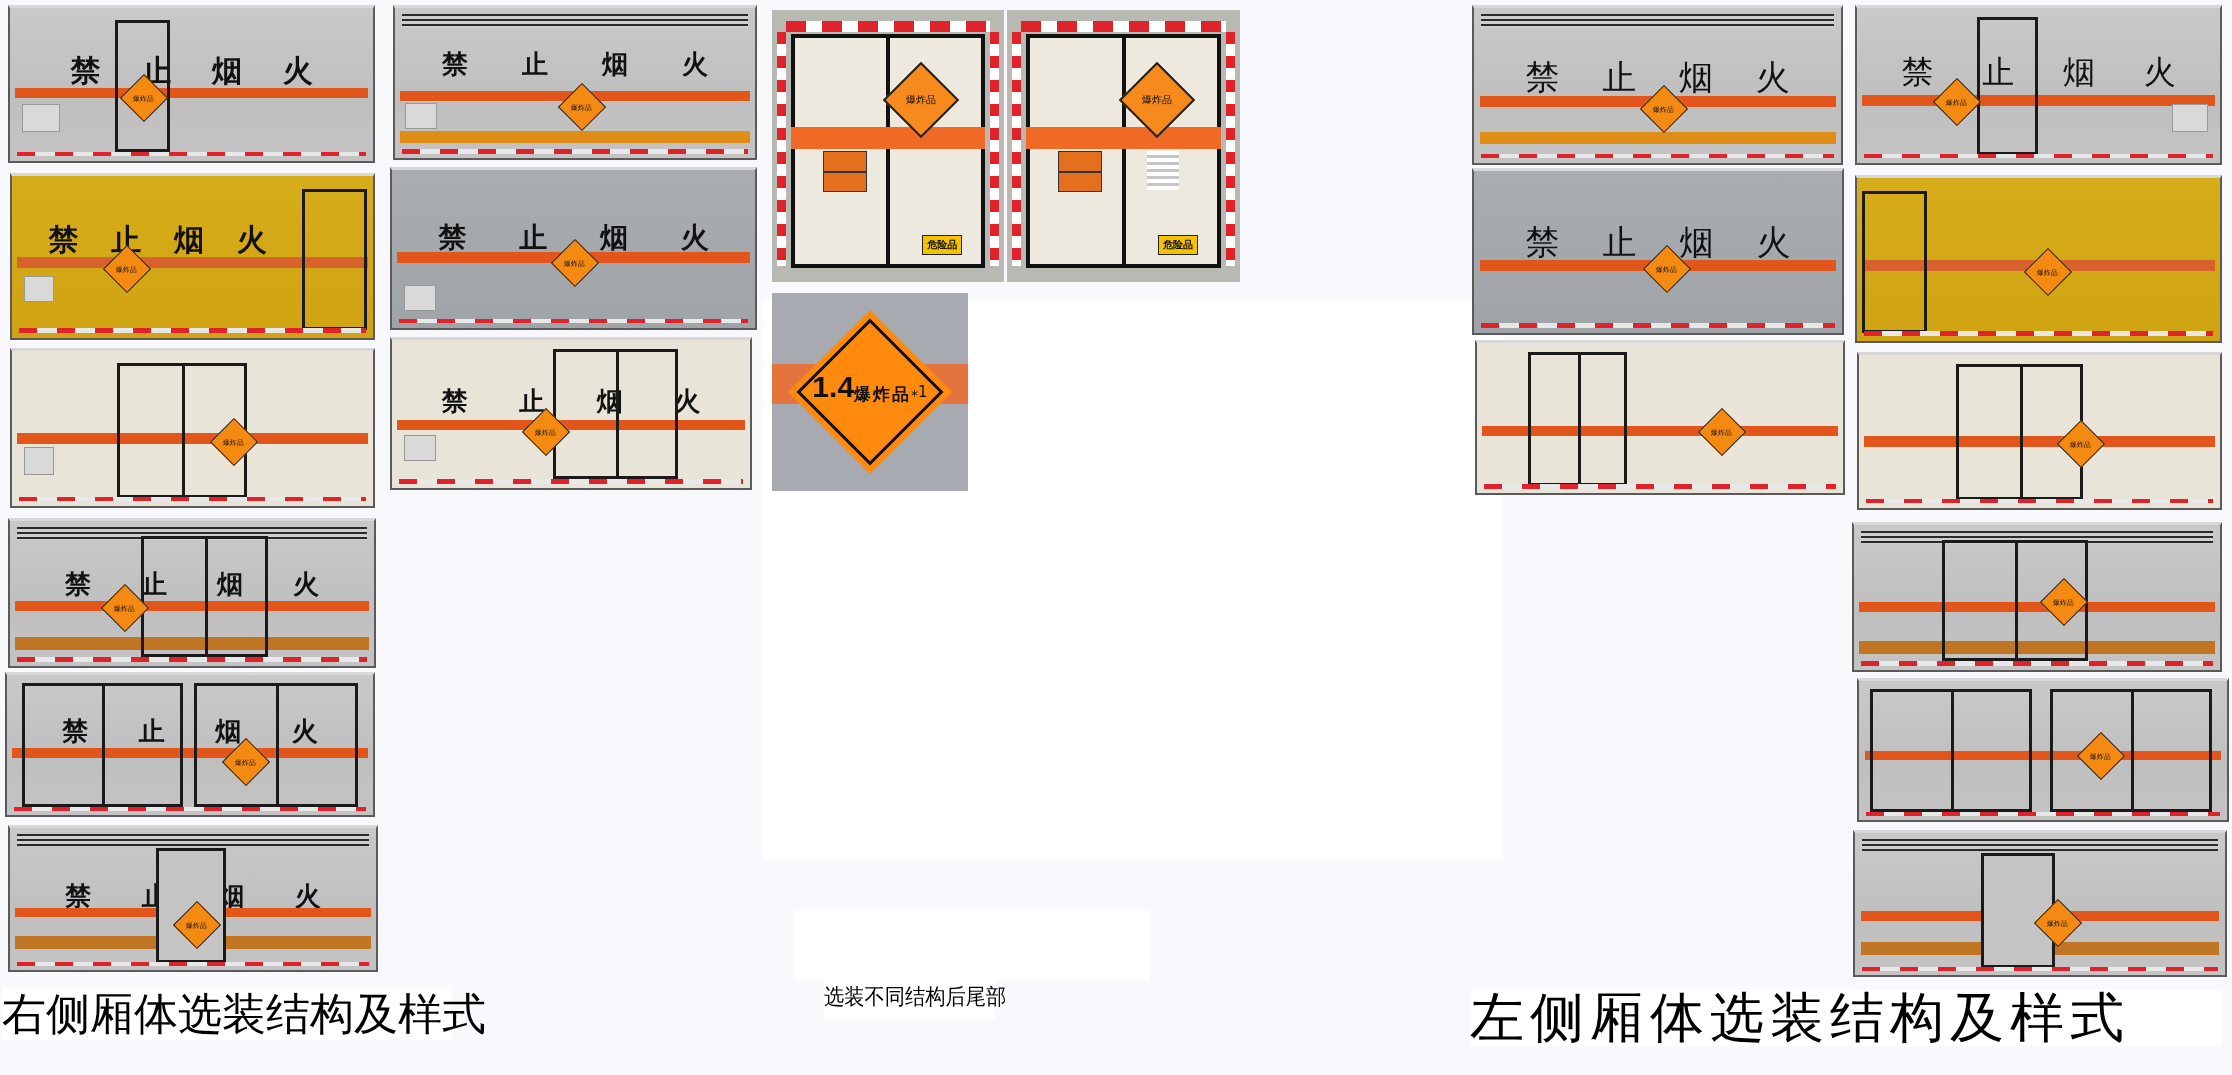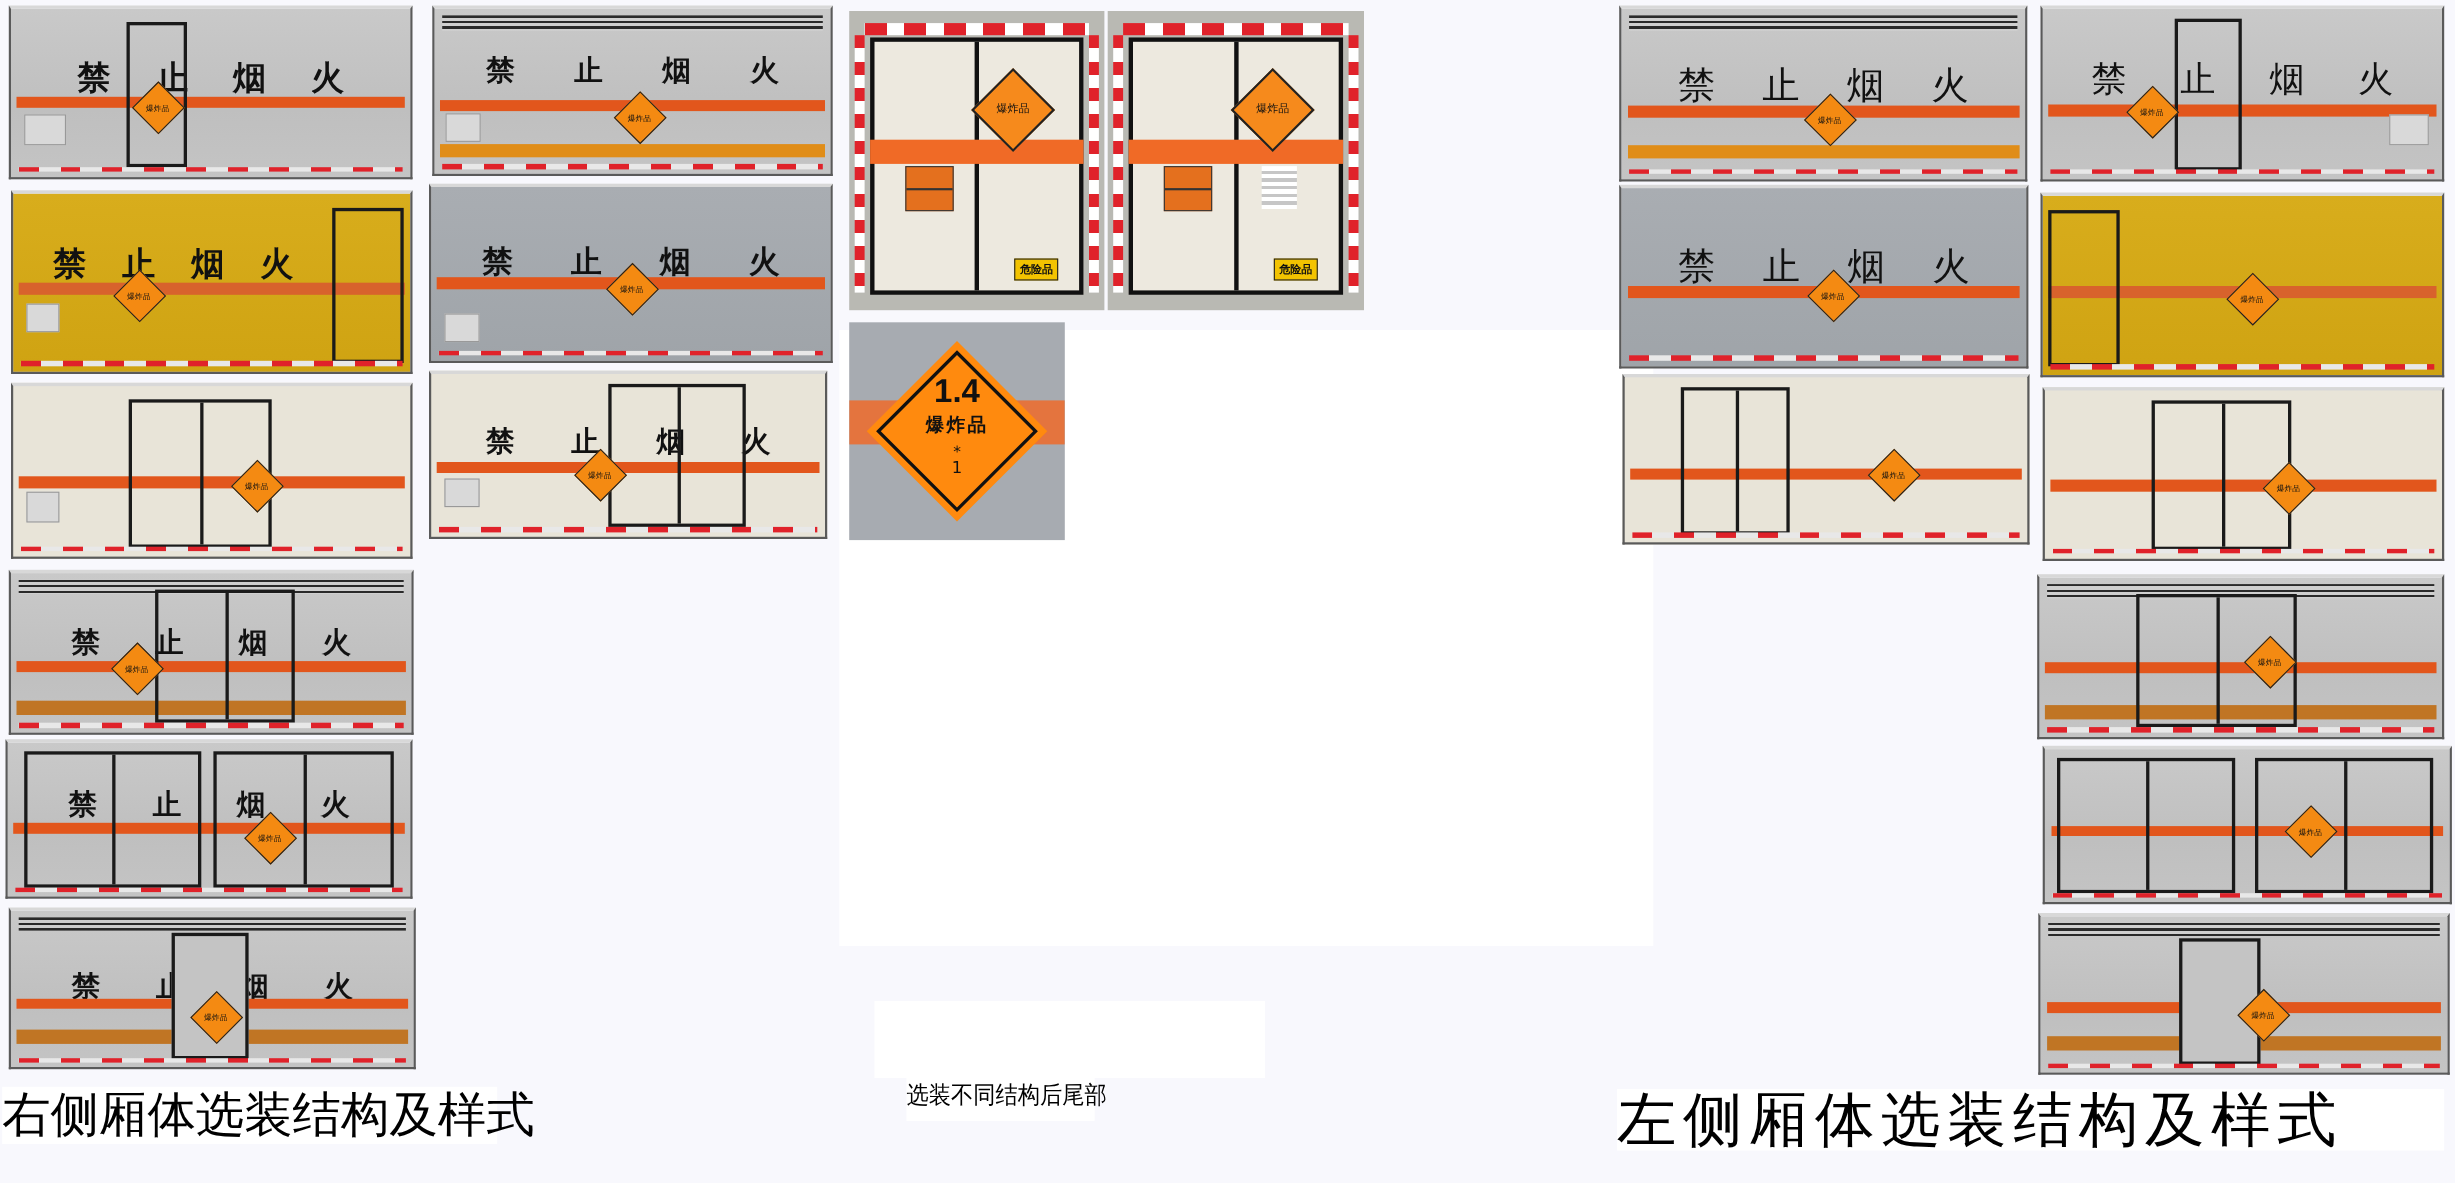--- a/index.html
+++ b/index.html
@@ -46,21 +46,21 @@
   .rear .oplate::after { content:""; position:absolute; left:0; right:0; top:48%; height:2px; background:#333; }
   .rear .vent { position:absolute; left:60%; top:52%; width:14%; height:14%;
         background:repeating-linear-gradient(180deg,#ffffff 0 4px,#c6c6c6 4px 7px); }
   .rear .ybadge { position:absolute; right:18%; bottom:10%; padding:2px 4px; background:#f3c300;
         border:1px solid #222; font-size:10px; font-weight:bold; color:#111; }
   .placard { position:absolute; background:#a7abb1; overflow:hidden; }
   .placard .pband { position:absolute; left:0; right:0; top:36%; height:20%; background:#e4743e; }
   .placard .bigdiamond { position:absolute; left:50%; top:50%; width:116px; height:116px; margin:-58px 0 0 -58px;
         background:#ff8a0e; transform:rotate(45deg); }
   .placard .bigdiamond::before { content:""; position:absolute; inset:6px; border:3px solid #111; }
-  .placard .ptext { position:absolute; left:0; right:0; top:0; bottom:0; display:flex; flex-direction:column;
+  .placard .ptext { position:absolute; left:0; right:0; top:0; bottom:0; display:flex; 
         align-items:center; justify-content:center; color:#111; }
   .placard .ptext .num { font-size:30px; font-weight:bold; font-family:"Liberation Sans", sans-serif; line-height:1; margin-top:-10px; }
   .placard .ptext .lbl { font-size:17px; font-weight:bold; margin-top:4px; letter-spacing:2px; }
   .placard .ptext .star { font-size:14px; margin-top:6px; line-height:1; }
   .placard .ptext .grp { font-size:15px; line-height:1; }
   .caption { position:absolute; background:#ffffff; color:#000; white-space:nowrap; font-family:"DejaVu Serif", serif; }
 </style>
 </head>
 <body>
 

